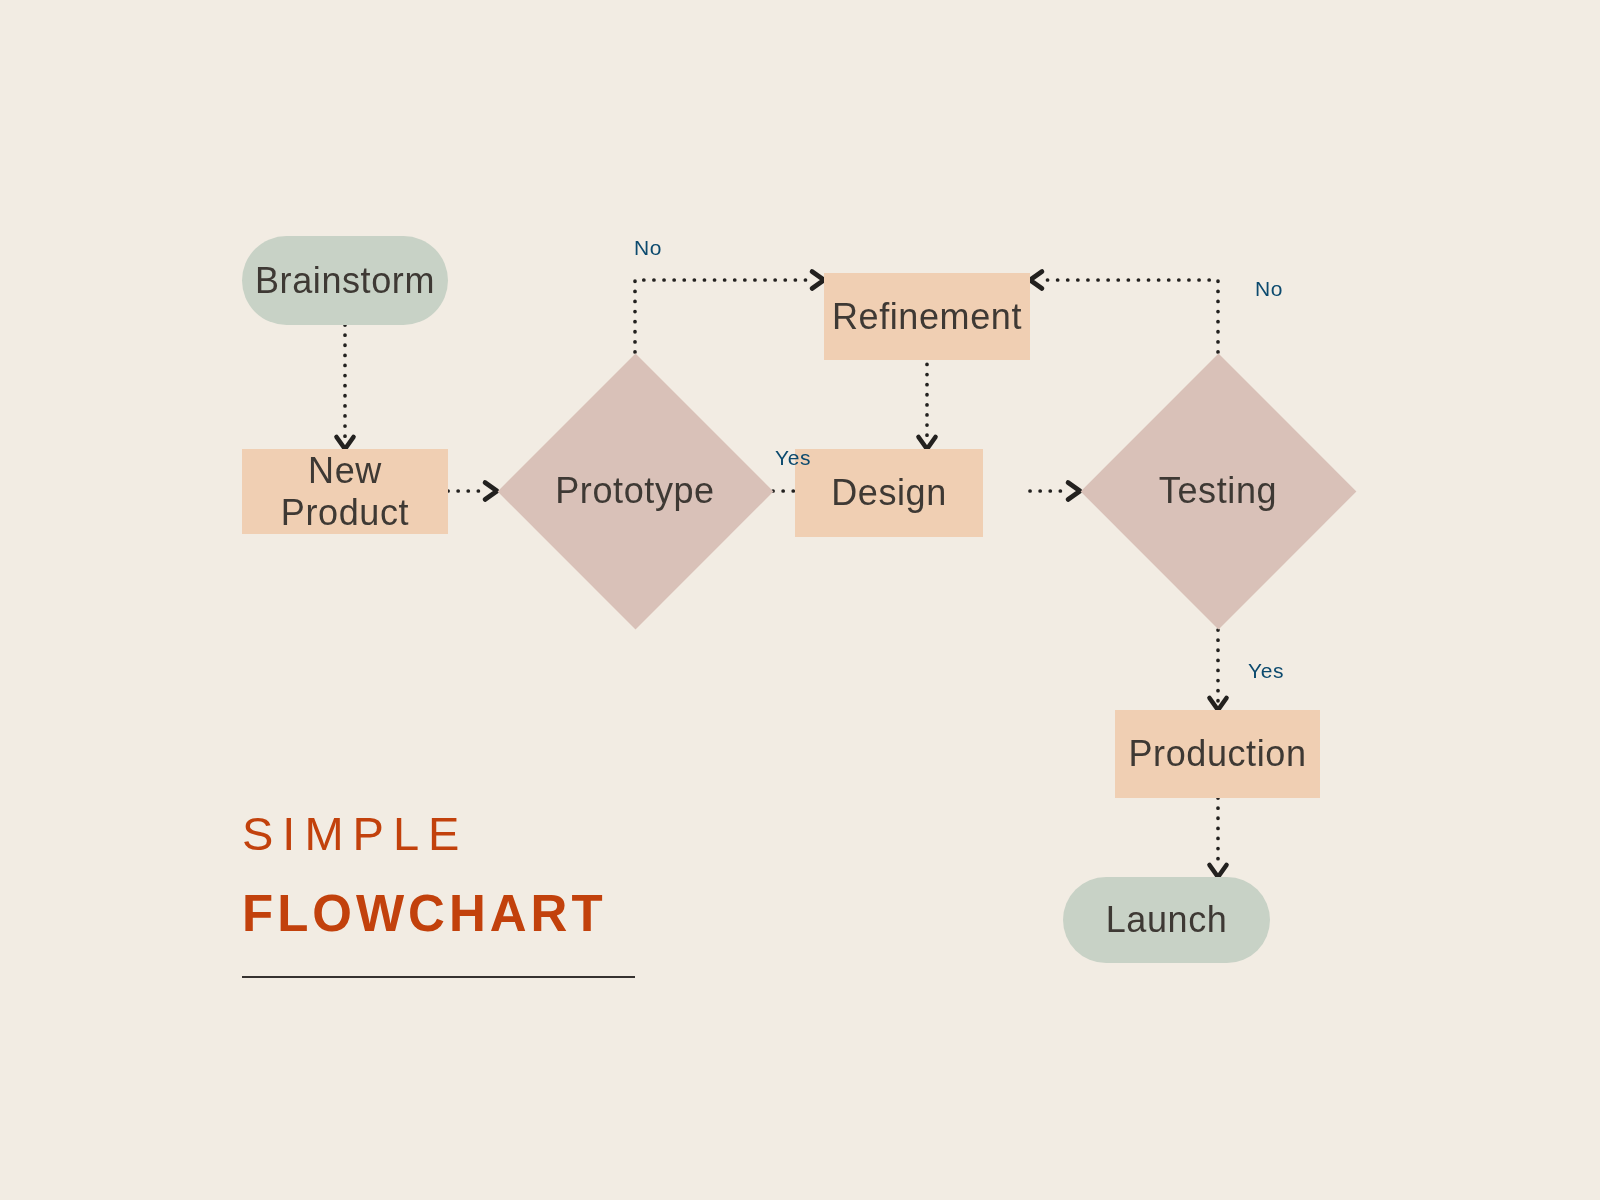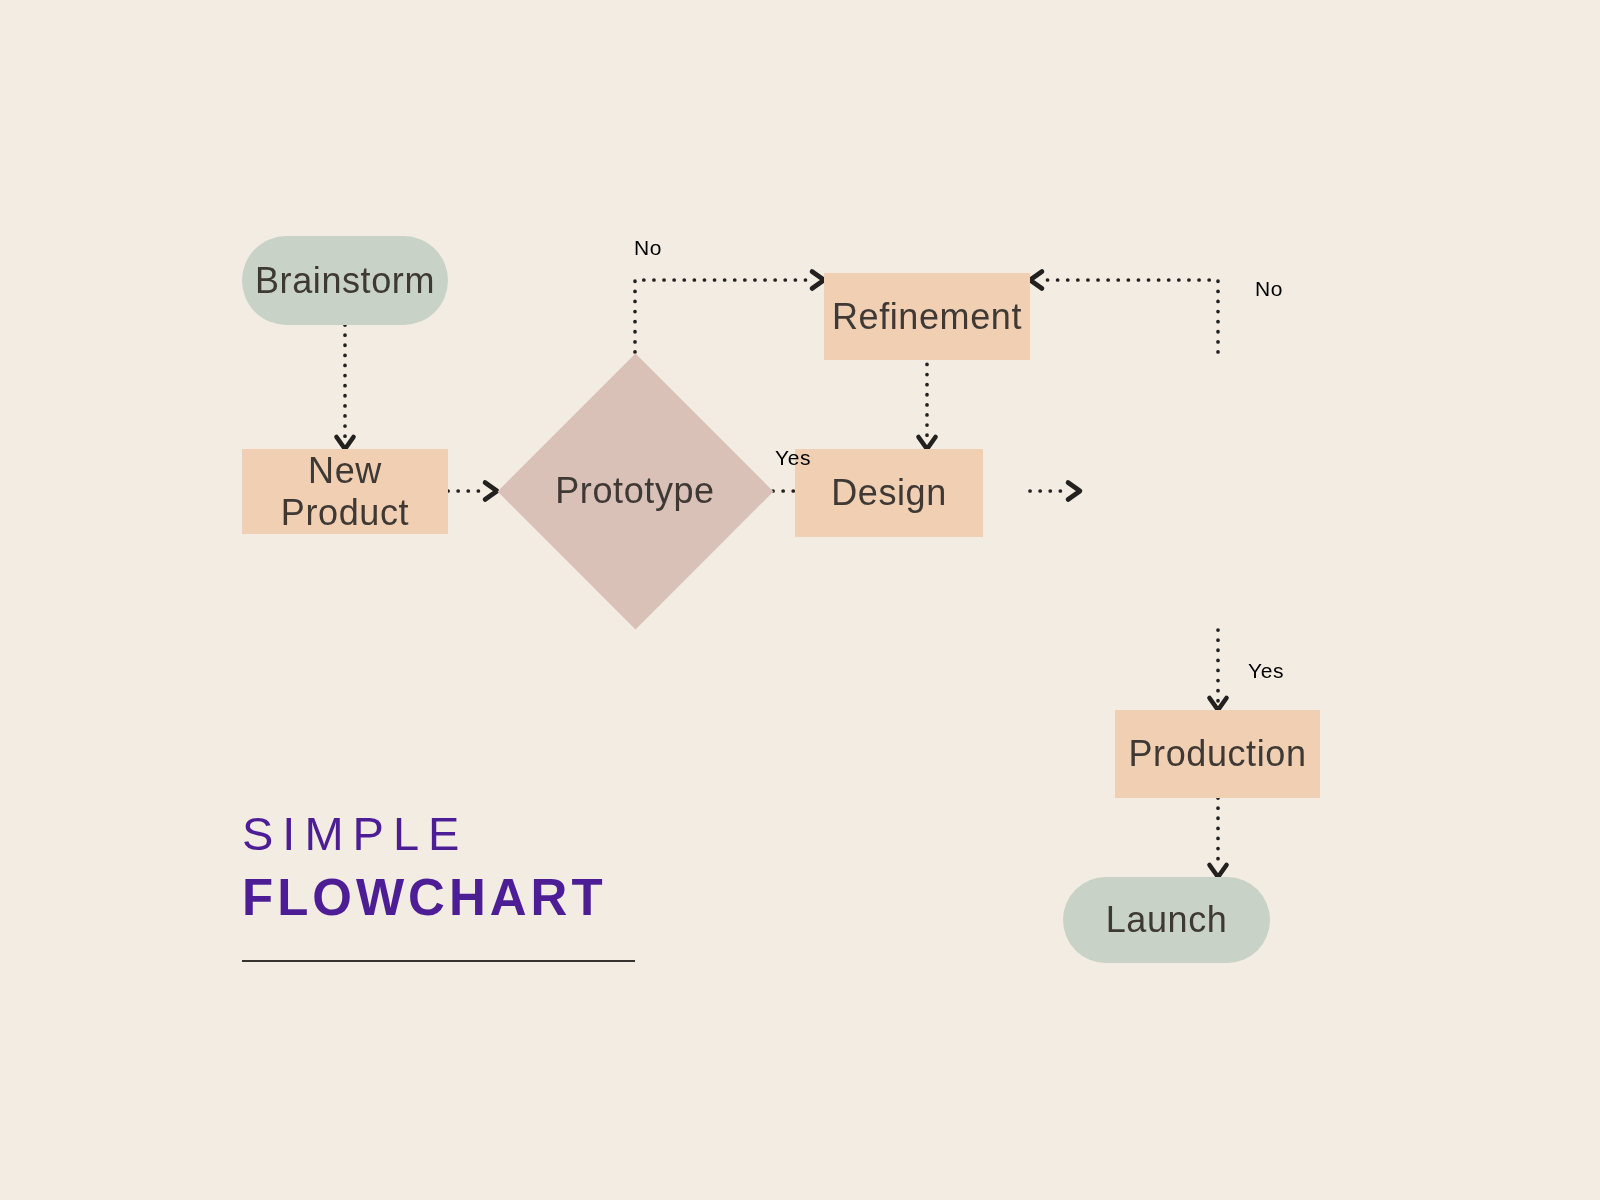--- a/index.html
+++ b/index.html
@@ -56,43 +56,43 @@
     transform: rotate(45deg);
     z-index: 0;
   }
   .node .label {
     position: relative;
     z-index: 1;
   }
   .edge-label {
     position: absolute;
     transform: translate(-50%, -50%);
-    color: #000000;
+    color: #0c4a6e;
     font-size: 21px;
     letter-spacing: 0.5px;
     white-space: nowrap;
   }
   .title-block {
     position: absolute;
     left: 242px;
     top: 806px;
-    color: #4c1d95;
+    color: #c2410c;
   }
   .title-line1 {
     font-size: 47px;
     font-weight: 400;
     letter-spacing: 9px;
     line-height: 1.18;
   }
   .title-line2 {
     font-size: 51px;
     font-weight: 700;
     letter-spacing: 4px;
     line-height: 1.15;
-    margin-top: 8px;
+    margin-top: 24px;
   }
   .title-underline {
     width: 393px;
     height: 2px;
     background: #363230;
     margin-top: 32px;
   }
 </style>
 </head>
 <body>
@@ -138,20 +138,24 @@
   </div>
 
   <div class="node process" style="left:824px; top:237px; width:206px; height:87px;margin-top:36px;">
     <span class="label">Refinement</span>
   </div>
 
   <div class="node process" style="left:795px; top:449px; width:188px; height:88px;">
     <span class="label">Design</span>
   </div>
 
+  <div class="node decision" style="left:1080px; top:353px; width:276px; height:276px;">
+    <div class="diamond-bg"></div>
+    <span class="label">Testing</span>
+  </div>
 
   <div class="node process" style="left:1115px; top:710px; width:205px; height:88px;">
     <span class="label">Production</span>
   </div>
 
   <div class="node terminal" style="left:1063px; top:877px; width:207px; height:86px;">
     <span class="label">Launch</span>
   </div>
 
   <div class="edge-label" style="left:648px; top:248px;">No</div>

